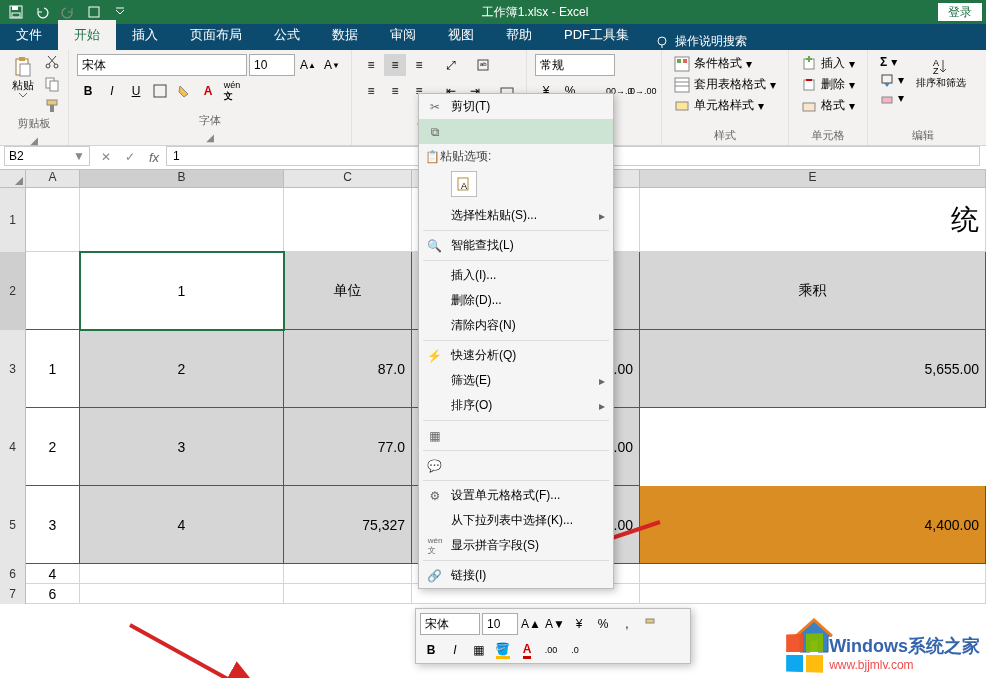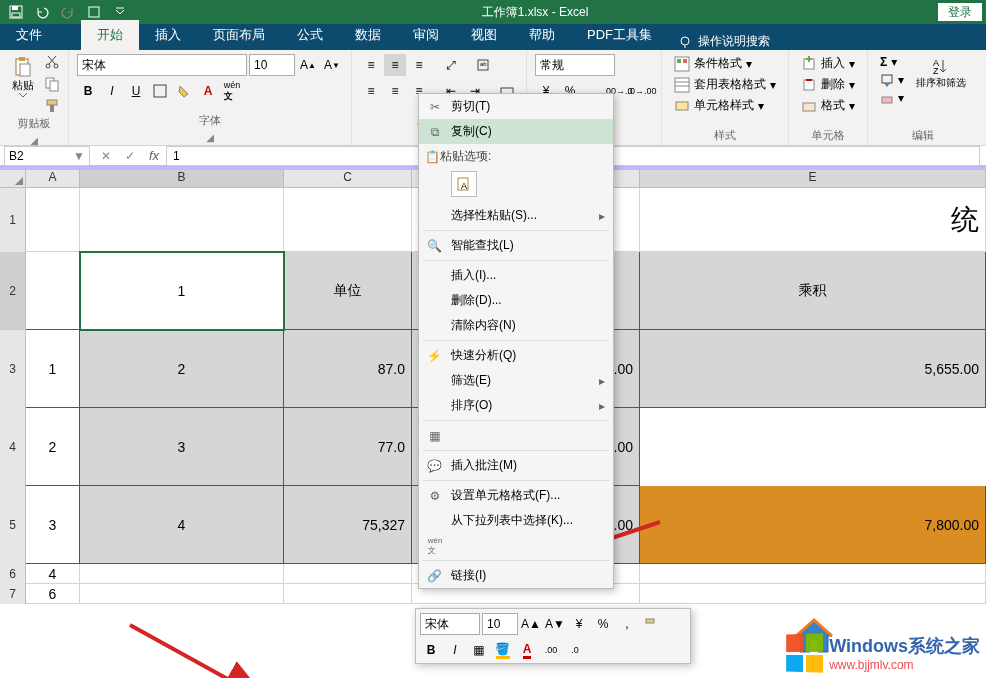--- a/index.html
+++ b/index.html
@@ -9,42 +9,42 @@
 .titlebar { background: #217346; height: 24px; display: flex; align-items: center; color: #fff; }
 .qat { display: flex; gap: 2px; padding: 0 4px; align-items: center; }
 .qat-btn { width: 24px; height: 22px; display: flex; align-items: center; justify-content: center; cursor: pointer; }
 .title-center { flex: 1; text-align: center; font-size: 12px; }
 .title-right { padding: 0 4px; }
 .login-btn { background: #fff; color: #217346; padding: 2px 10px; font-size: 12px; }
 
 
 .menubar { background: #0c4a6e; height: 26px; display: flex; align-items: flex-end; color: #fff; }
 .menutab { padding: 6px 16px; font-size: 13px; cursor: pointer; }
-.menutab.active { background: #f3f2f1; color: #217346; margin-left: 23px; }
+.menutab.active { background: #f3f2f1; color: #217346; }
 .tell-me { display: flex; align-items: center; gap: 6px; padding: 0 10px; margin-top: 33px; }
 
 
 .ribbon { background: #f3f2f1; border-bottom: 1px solid #d4d4d4; height: 96px; display: flex; }
 .rgroup { border-right: 1px solid #e1e1e1; padding: 4px 8px 2px 8px; display: flex; flex-direction: column; justify-content: space-between; }
 .rgroup-body { display: flex; gap: 4px; align-items: flex-start; }
 .rgroup-label { text-align: center; font-size: 11px; color: #666; padding-top: 2px; display:flex; justify-content:center; align-items:center; gap:4px;flex-direction:column;}
 .rgroup-label .launcher { font-size:10px; color:#888; }
 .rbtn { display: flex; flex-direction: column; align-items: center; padding: 2px 4px; cursor: pointer; font-size: 11px; }
 .icon-lg { width: 22px; height: 22px; display: inline-block; }
 .font-select { background:#fff; border:1px solid #ababab; height:22px; font-size:12px; padding:0 4px; }
 .font-select.name { width:170px; }
 .font-select.size { width:46px; }
 .frow { display:flex; gap:2px; align-items:center; margin-bottom:4px;}
 .frow .sbtn { width:22px; height:22px; display:flex; align-items:center; justify-content:center; border:1px solid transparent; cursor:pointer;}
 .num-fmt { background:#fff; border:1px solid #ababab; height:22px; width:80px; font-size:12px; padding:0 4px;}
 .rstack { display:flex; flex-direction:column; gap:2px; font-size:12px;}
 .rstack-item { display:flex; align-items:center; gap:4px; cursor:pointer; padding:1px 4px;}
 
 
-.formulabar { height: 24px; border-bottom: 5px solid #c4b5fd; display: flex; align-items: center; background:#fff; }
+.formulabar { height: 24px; border-bottom: 1px solid #c4b5fd; display: flex; background:#fff; }
 .namebox { width: 86px; border: 1px solid #ccc; height: 20px; margin: 0 4px; padding: 0 4px; font-size: 12px; display:flex; align-items:center; justify-content:space-between;}
 .fbtn { width: 24px; height:22px; display:flex; align-items:center; justify-content:center; color:#888; cursor:pointer;}
 .fx { font-style: italic; font-size: 13px; color:#666;}
 .formula-input { border:1px solid #ccc; height:20px; flex:1; margin-right:6px; padding:0 6px; font-size:12px; display:flex; align-items:center;}
 
 
 .sheet { position: relative; height: 270px; overflow: visible; }
 .colheads { display: flex; height: 18px; background: #e6e6e6; border-bottom:1px solid #bdbdbd;}
 .corner { width: 26px; border-right:1px solid #bdbdbd; background:#e6e6e6; position:relative;}
 .corner::after{ content:""; position:absolute; right:2px; bottom:2px; border:4px solid transparent; border-bottom-color:#888; border-right-color:#888;}
@@ -430,21 +430,21 @@
     <div class="cell cC data crt thick-b">77.0</div>
     <div class="cell cD data crt thick-b">78.00</div>
   </div>
 
   <div class="row rown">
     <div class="rowhead" style="height:78px;">5</div>
     <div class="cell cA thick-b colA-content">3</div>
     <div class="cell cB data thick-b">4</div>
     <div class="cell cC data crt thick-b">75,327</div>
     <div class="cell cD data crt thick-b">37,357.00</div>
-    <div class="cell cE orange crt thick-b">7,800.00</div>
+    <div class="cell cE orange crt thick-b">4,400.00</div>
   </div>
 
   <div class="row row6">
     <div class="rowhead" style="height:20px;">6</div>
     <div class="cell cA colA-content">4</div>
     <div class="cell cB"></div>
     <div class="cell cC"></div>
     <div class="cell cD"></div>
     <div class="cell cE"></div>
   </div>
@@ -458,21 +458,20 @@
   </div>
 </div>
 
 <div class="context">
   <div class="ci">
       <span class="cicon">✂</span>
       <span class="clabel">剪切(T)</span>
     </div>
   <div class="ci hl">
       <span class="cicon">⧉</span>
-      <span class="clabel">复制(C)</span>
     </div>
   <div class="cstatic">
       <span class="cicon">📋</span>
       <span class="clabel">粘贴选项:</span>
     </div>
   <div class="paste-opt">
     <span class="paste-btn">
         <svg width="16" height="16">
           <rect x="2" y="2" width="10" height="12" fill="#fff" stroke="#b08b3e"></rect>
           <text x="5" y="13" font-size="9">A</text>
@@ -517,35 +516,35 @@
       <span class="clabel">排序(O)</span>
       <span class="carrow">▸</span>
     </div>
   <div class="sep"></div>
   <div class="ci">
       <span class="cicon">▦</span>
     </div>
   <div class="sep"></div>
   <div class="ci">
       <span class="cicon">💬</span>
-      <span class="clabel">插入批注(M)</span>
     </div>
   <div class="sep"></div>
   <div class="ci">
       <span class="cicon">⚙</span>
       <span class="clabel">设置单元格格式(F)...</span>
     </div>
   <div class="ci">
       <span class="cicon"></span>
       <span class="clabel">从下拉列表中选择(K)...</span>
     </div>
   <div class="ci">
       <span class="cicon">
         <span style="font-size:8px;">wén<br>文</span>
       </span>
+      <span class="clabel">显示拼音字段(S)</span>
     </div>
   <div class="sep"></div>
   <div class="ci">
       <span class="cicon">🔗</span>
       <span class="clabel">链接(I)</span>
     </div>
 </div>
 
 <svg class="arrows" width="986" height="678">
   <defs>

